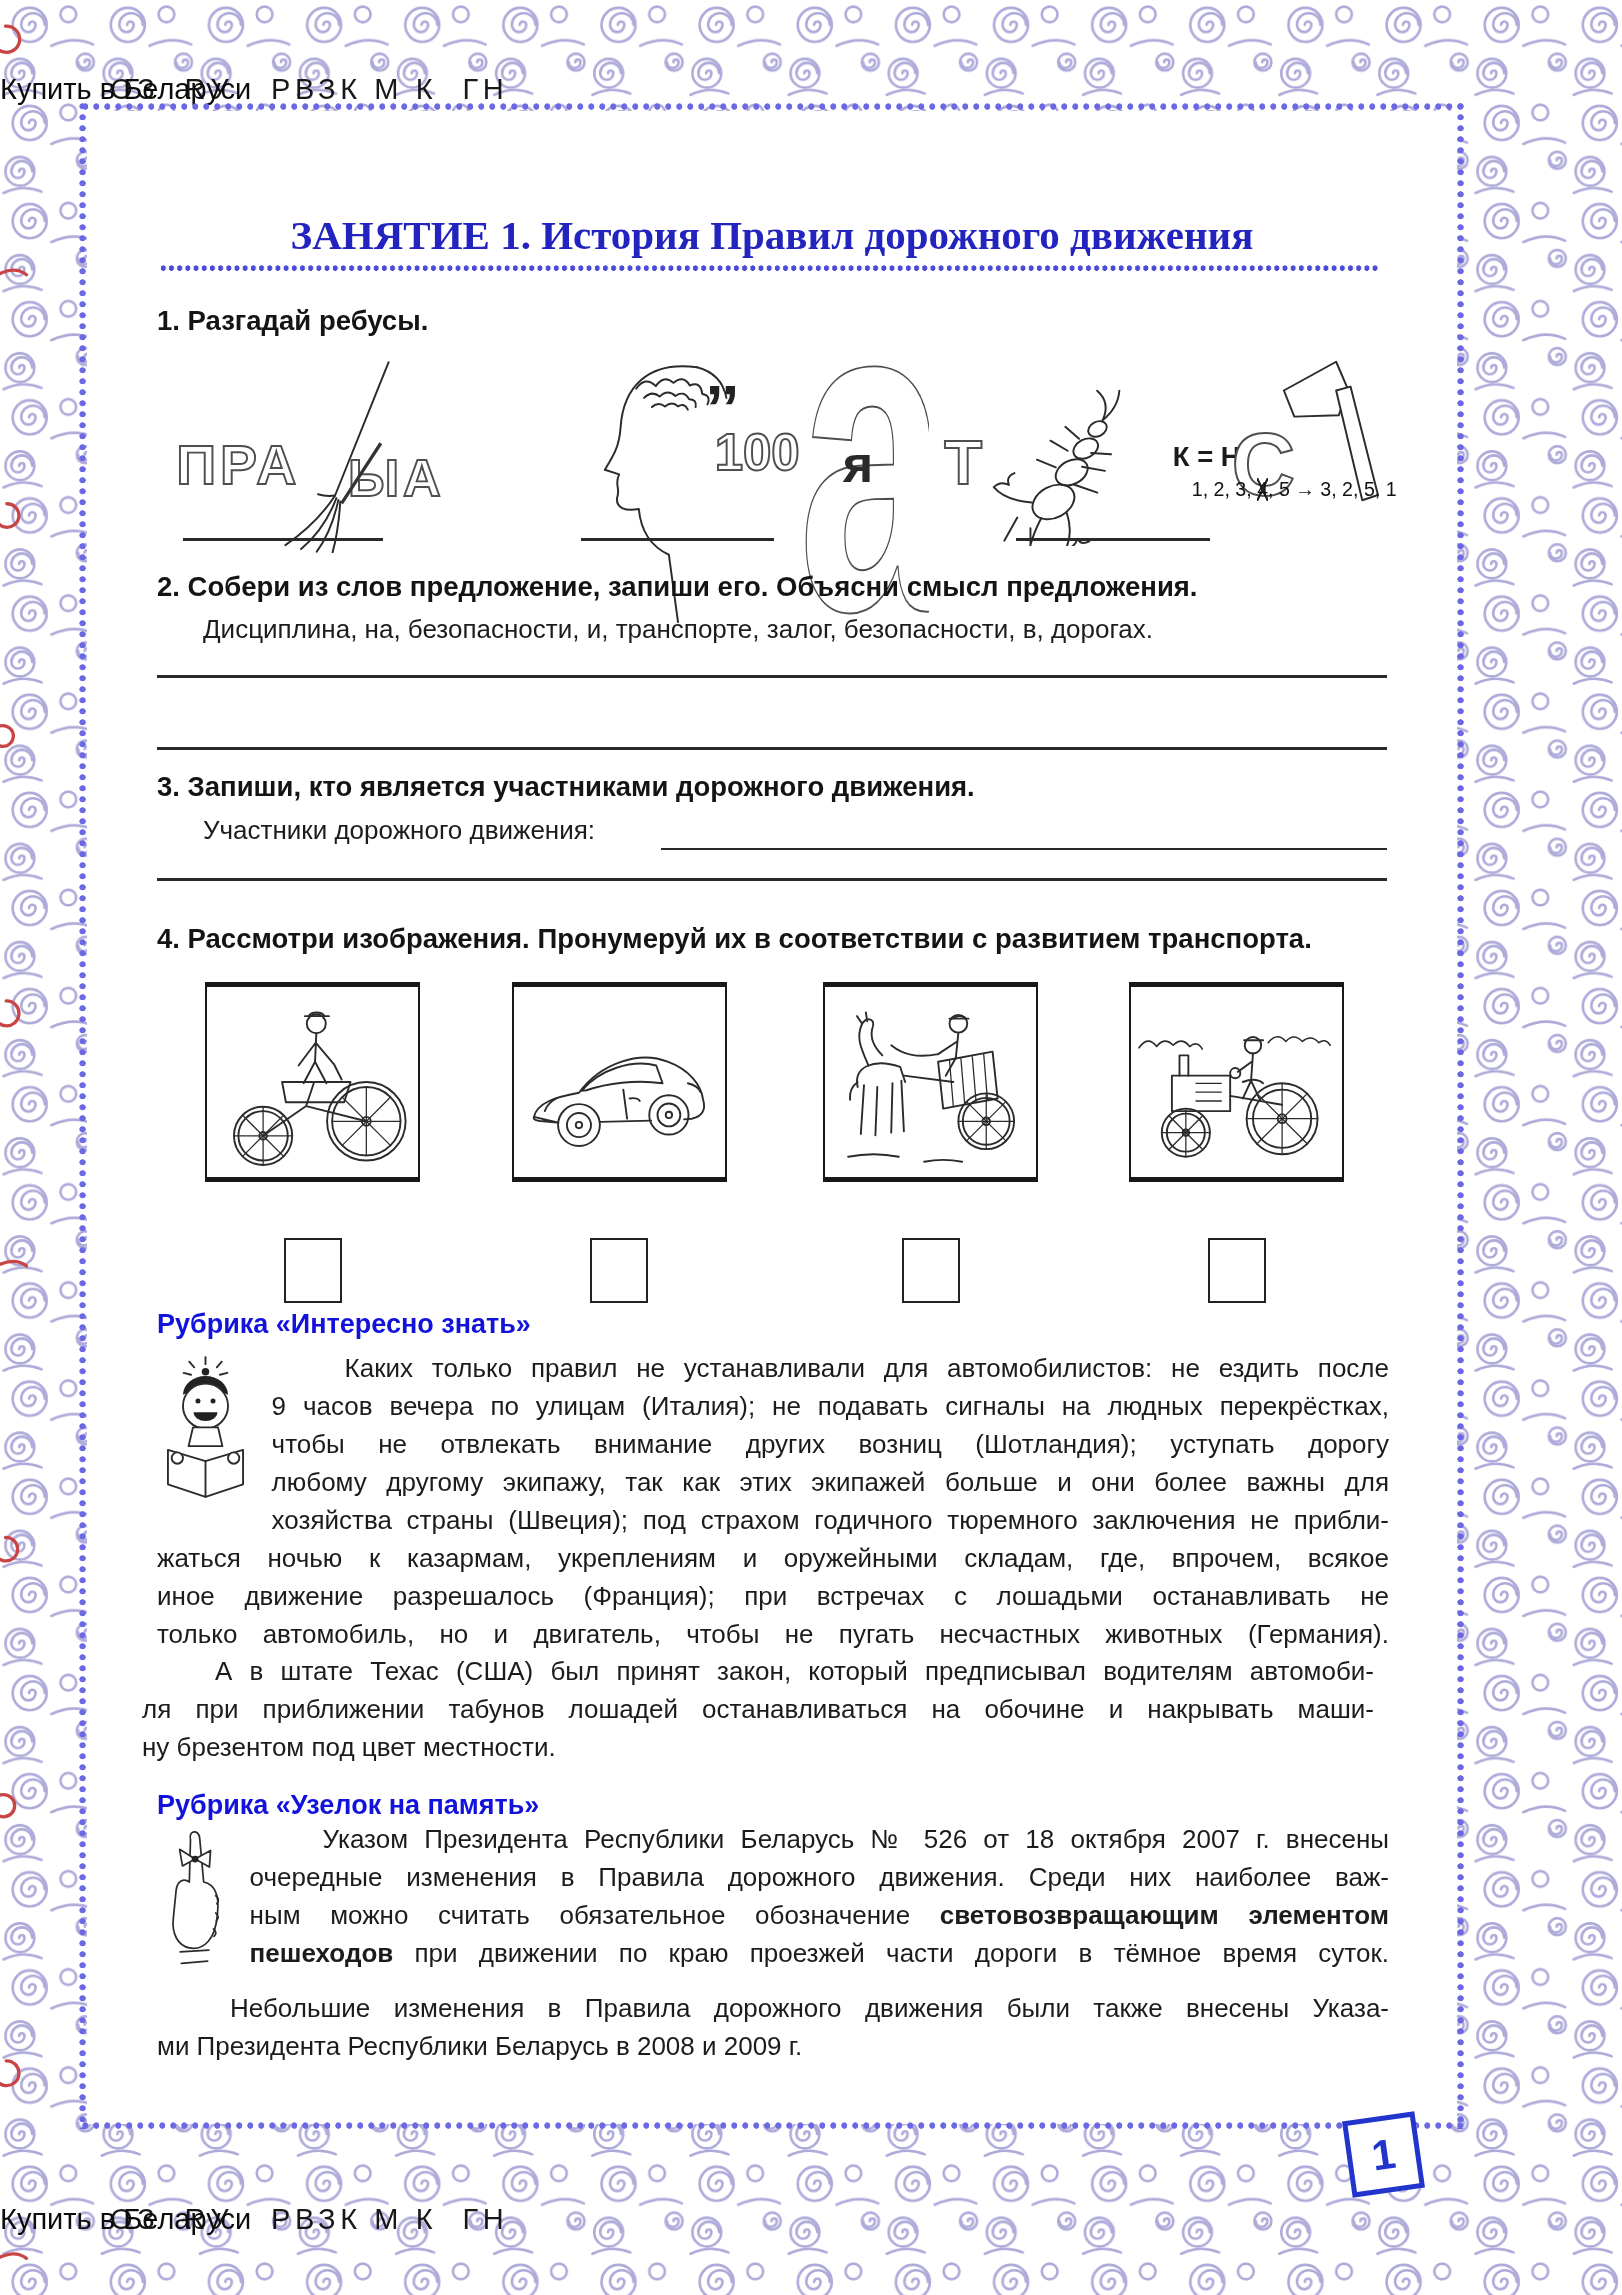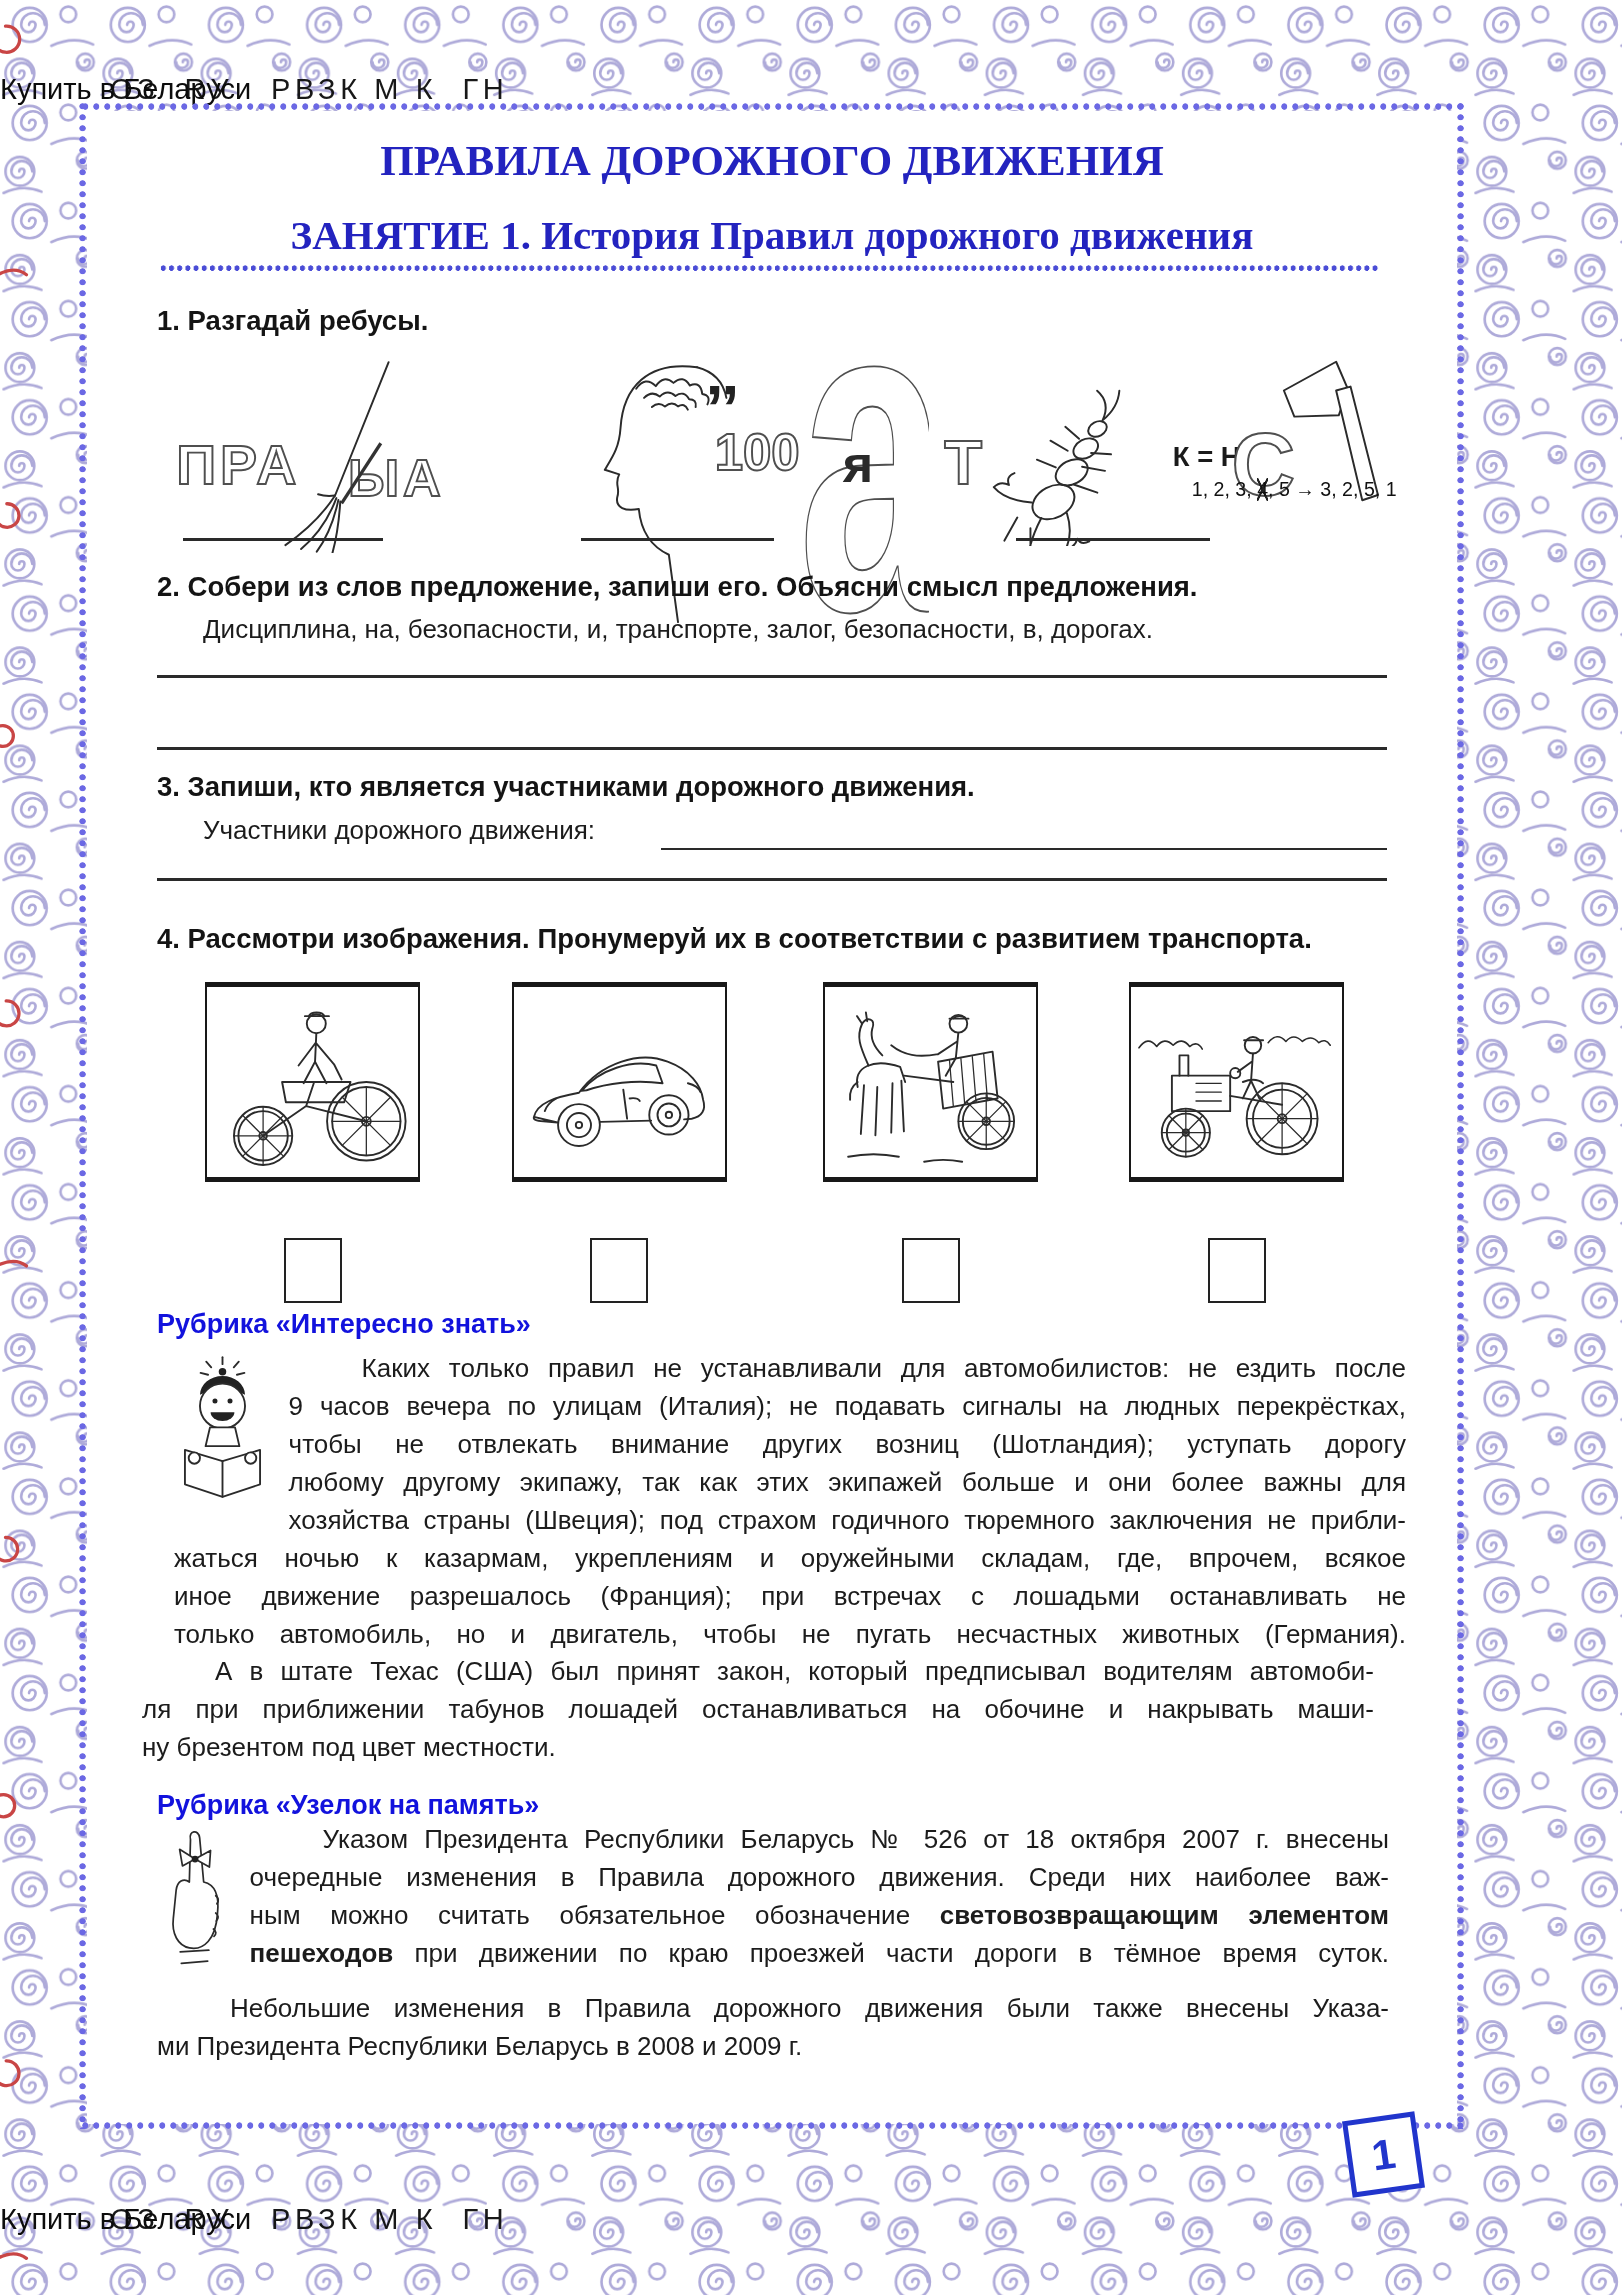--- a/index.html
+++ b/index.html
@@ -95,21 +95,20 @@
     <span class="ghost">ОЗ  RУ   РВЗК М К  ГН</span>
   </div>
 
   <div class="panel"></div>
 
   <div class="dots-h" style="left:82px;top:103px;width:1382px"></div>
   <div class="dots-h" style="left:82px;top:2122px;width:1382px"></div>
   <div class="dots-v" style="left:79px;top:103px;height:2026px"></div>
   <div class="dots-v" style="left:1457px;top:103px;height:2026px"></div>
 
-  <div class="title" style="top:136px;font-size:43px">ПРАВИЛА ДОРОЖНОГО ДВИЖЕНИЯ</div>
   <div class="title" style="top:211px;font-size:41px">ЗАНЯТИЕ 1. История Правил дорожного движения</div>
   <div class="dotsep" style="left:160px;top:264px;width:1220px"></div>
 
   <div class="h" style="left:157px;top:305px">1. Разгадай ребусы.</div>
 
   <svg class="rebus-svg" style="left:173px;top:357px" width="281" height="196" viewBox="0 0 430 300">
     <text class="out-t" x="5" y="195" font-size="85" letter-spacing="6">ПРА</text>
     <g class="sk" stroke-width="5">
       <line x1="330" y1="8" x2="248" y2="212"></line>
       <path d="M248,212 q-14,2 -26,-2"></path>
@@ -295,21 +294,21 @@
       </g>
     </svg>
   </div>
 
   <div class="numbox" style="left:284px;top:1238px"></div>
   <div class="numbox" style="left:590px;top:1238px"></div>
   <div class="numbox" style="left:902px;top:1238px"></div>
   <div class="numbox" style="left:1208px;top:1238px"></div>
 
   <div class="rubric" style="left:157px;top:1309px">Рубрика «Интересно знать»</div>
-  <div class="para" style="left:174px;top:1349px;width:1232px">
+  <div class="para" style="left:157px;top:1349px;width:1232px">
     <svg class="icon-float" width="95" height="144" viewBox="0 0 150 230">
       <g class="sk" stroke-width="4">
         <line x1="75" y1="2" x2="75" y2="13"></line>
           <line x1="49" y1="9" x2="57" y2="18"></line>
           <line x1="101" y1="9" x2="93" y2="18"></line>
           <line x1="40" y1="27" x2="52" y2="30"></line>
           <line x1="110" y1="27" x2="98" y2="30"></line>
       </g>
       <circle cx="75" cy="25" r="6" class="skd"></circle>
       <path d="M39,62 a36,30 0 0 1 72,0 L97,56 L53,56 Z" class="skd"></path>

